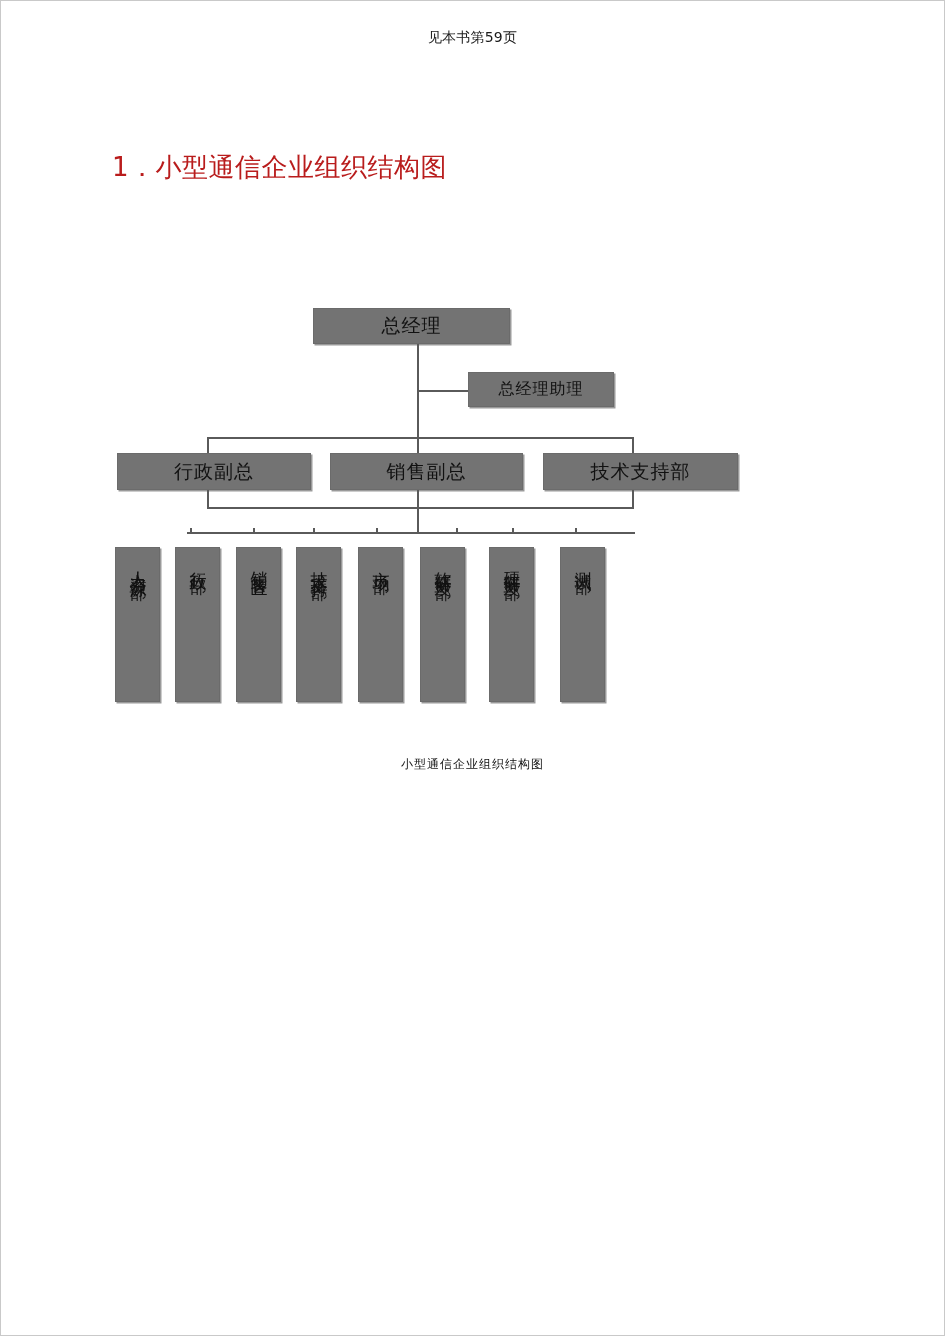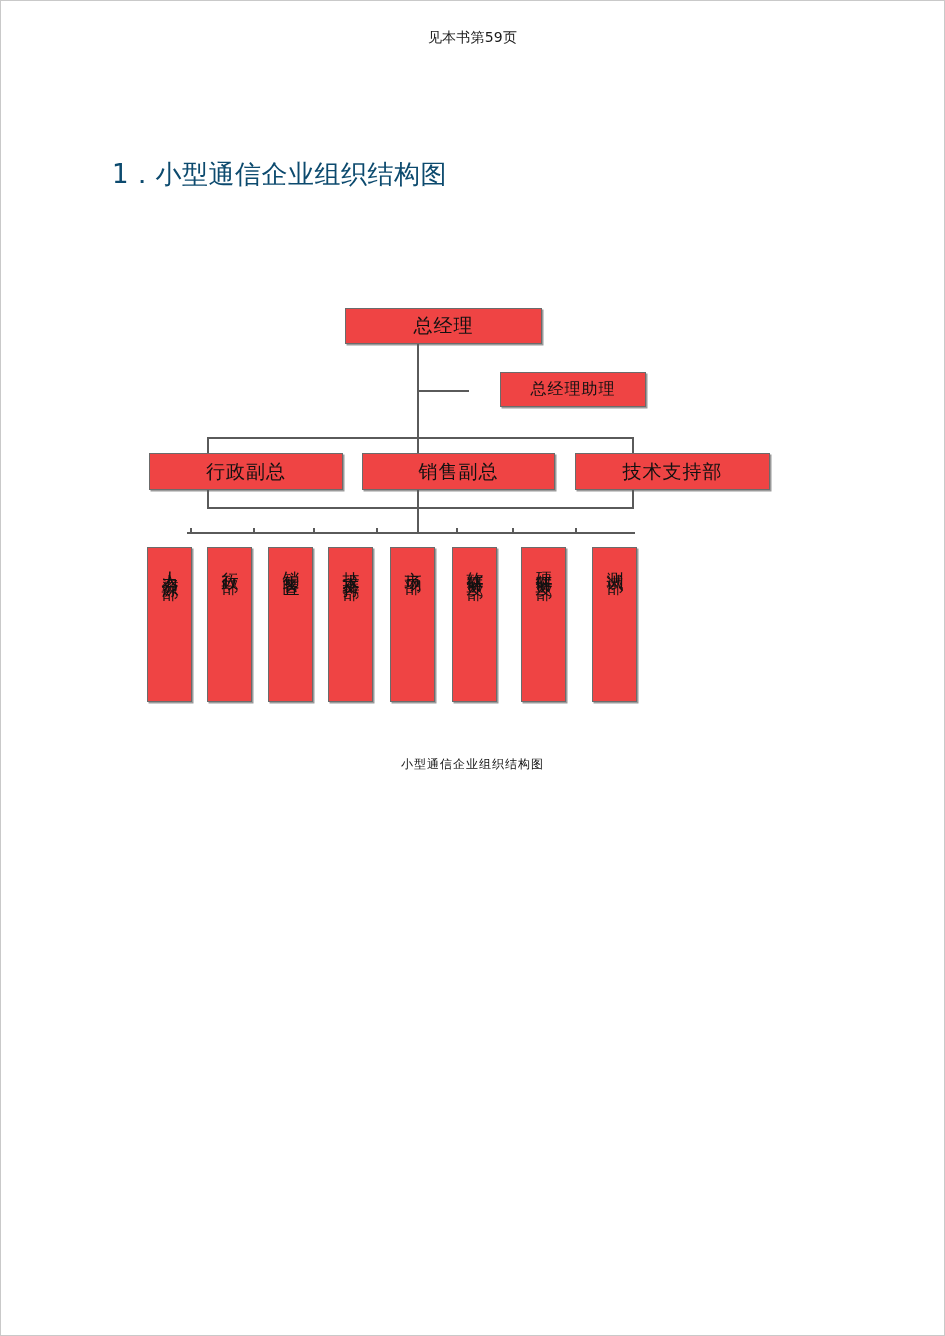--- a/index.html
+++ b/index.html
@@ -40,50 +40,49 @@
     font-size: 14px;
     line-height: 18px;
     color: #1a1a1a;
     letter-spacing: 0.2px;
   }
 
   
   #section-title {
     position: absolute;
     left: 112px;
-    top: 156px;
+    top: 149px;
     font-family: "DejaVu Sans", "Liberation Sans", sans-serif;
     font-size: 26px;
     line-height: 36px;
     font-weight: 400;
-    color: #0c4a6e;
+    color: #b91c1c;
     letter-spacing: 0.5px;
     white-space: nowrap;
   }
 
   
   #chart {
     position: absolute;
     left: 0;
     top: 0;
     width: 945px;
     height: 1336px;
   }
 
   
   .node {
     position: absolute;
     box-sizing: border-box;
     border: 1.6px solid #6b6b6b;
-    background: #ef4444;
+    background: #737373;
     font-family: "Liberation Serif", "DejaVu Serif", serif;
     color: #111111;
     text-align: center;
     white-space: nowrap;
-    margin-left: 32px;
   }
   .node.shadow {
     box-shadow: 1.5px 1.5px 0 0 #9a9a9a;
   }
   .node .lbl {
     display: block;
   }
 
   
   .node.h {

